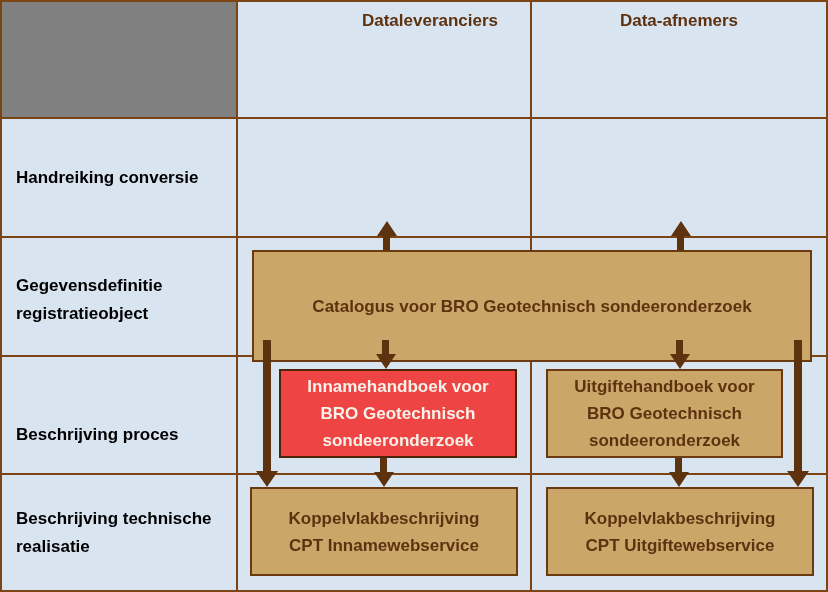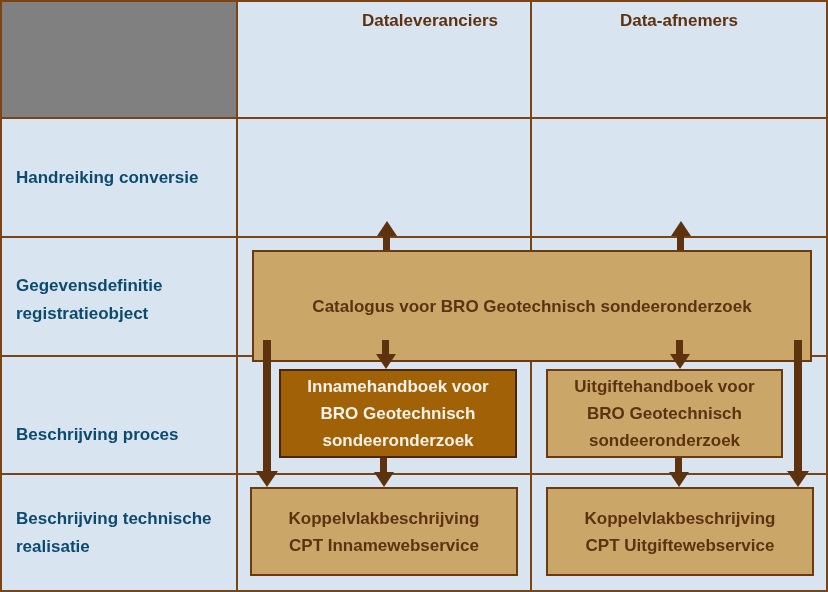--- a/index.html
+++ b/index.html
@@ -33,39 +33,39 @@
   }
   .row-label {
     position: absolute;
     left: 0; width: 234px;
     box-sizing: border-box;
     padding-left: 14px;
     display: flex;
     align-items: center;
     font-size: 17px;
     line-height: 28px;
-    color: #0c4a6e;
+    color: #000000;
     white-space: pre-line;
   }
   .doc-box {
     position: absolute;
     box-sizing: border-box;
     background: #caa668;
     border: 2px solid #6b3a10;
     color: #5d3210;
     display: flex;
     align-items: center;
     justify-content: center;
     text-align: center;
     font-size: 17px;
     line-height: 27px;
     white-space: pre-line;
   }
   .doc-box.dark {
-    background: #a16207;
+    background: #ef4444;
     border-color: #4c2508;
     color: #f6f1e9;
   }
   .arrow { position: absolute; }
   .arrow .shaft { position: absolute; background: #5d320e; }
   .arrow .head { position: absolute; width: 0; height: 0; }
   .arrow.w20 { width: 20px; }
   .arrow.w20 .shaft { left: 6px; width: 7px; }
   .arrow.w20.up .head {
     left: 0; top: 0;

